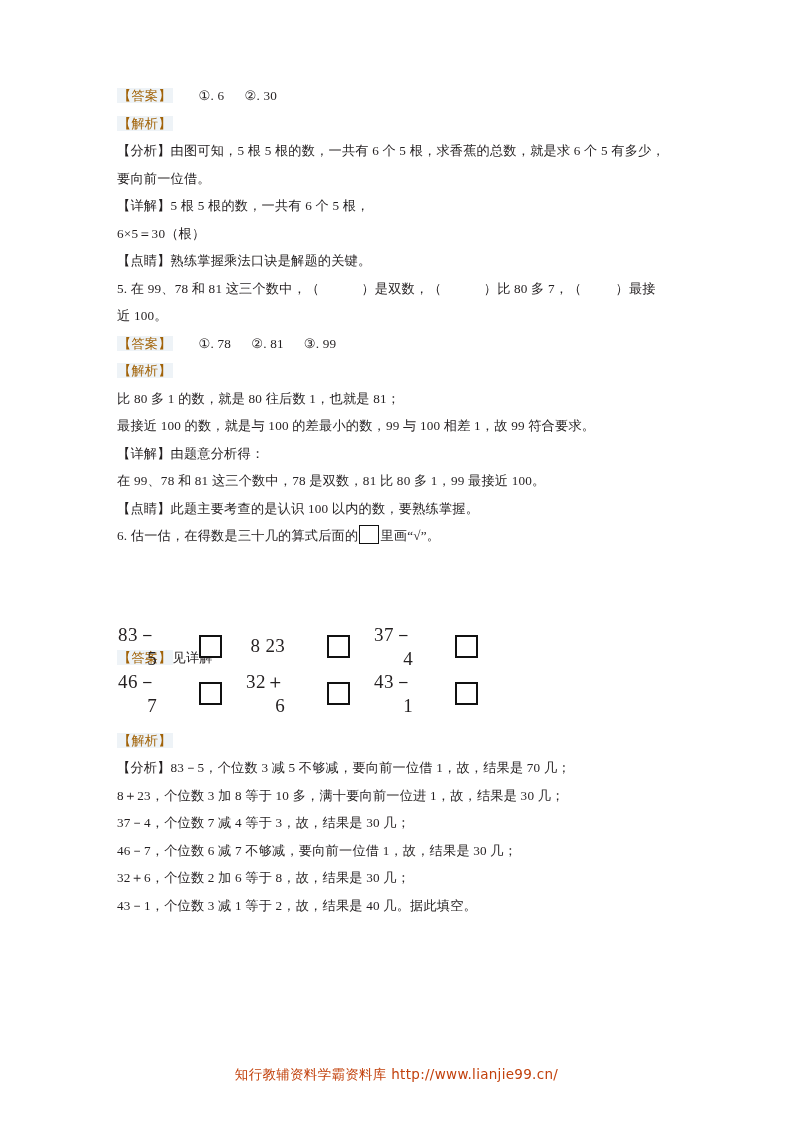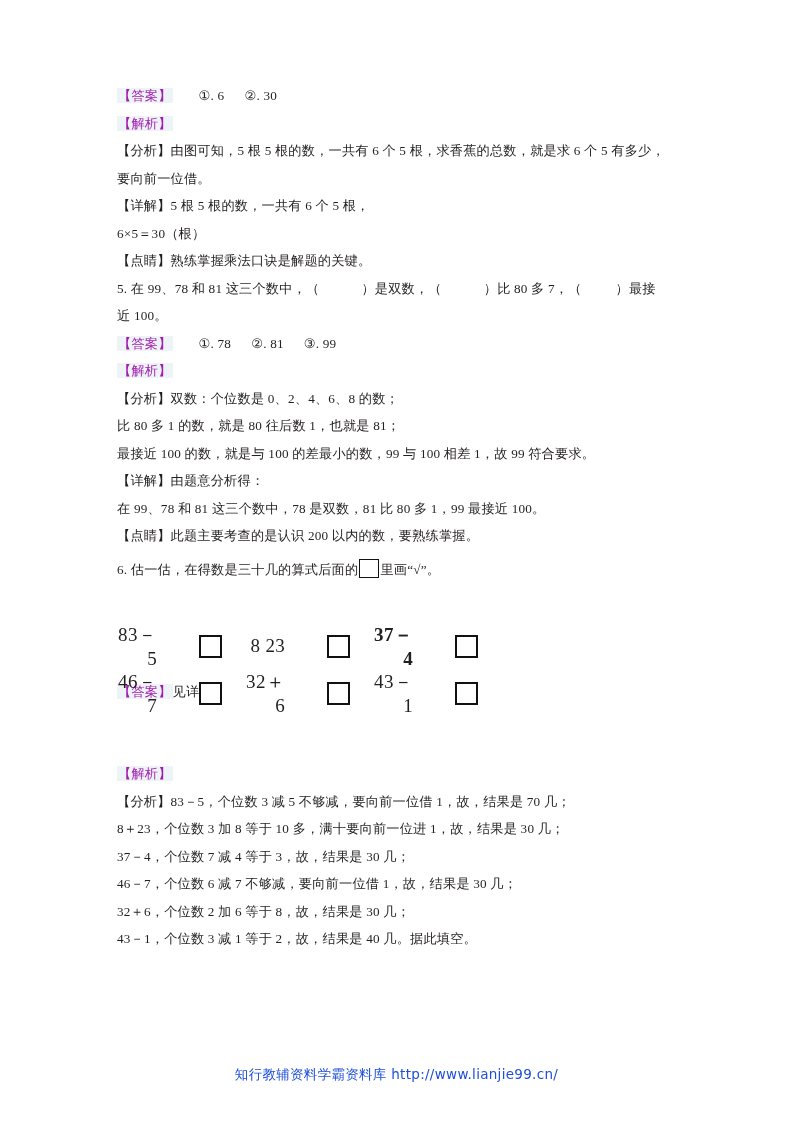--- a/index.html
+++ b/index.html
@@ -28,21 +28,21 @@
     top: 82px;
     width: 570px;
   }
   .line {
     font-size: 13.2px;
     line-height: 27.5px;
     white-space: nowrap;
     letter-spacing: 0.2px;
   }
   .tag {
-    color: #a21caf;
+    color: #a16207;
     background: #eef3f7;
     padding: 0 1px;
   }
   .ans-spacer { display: inline-block; width: 26px; }
   .ans-gap { display: inline-block; width: 20px; }
   .paren-blank { display: inline-block; width: 42px; }
   .paren-blank-sm { display: inline-block; width: 34px; }
 
   
   .eqgrid {
@@ -87,21 +87,21 @@
     margin: 0 1px;
     box-sizing: border-box;
   }
   .footer {
     position: absolute;
     left: 0;
     top: 1066px;
     width: 793px;
     text-align: center;
     font-size: 13.5px;
-    color: #1d4ed8;
+    color: #c2410c;
     font-family: "DejaVu Sans", "Liberation Sans", sans-serif;
     letter-spacing: 0.3px;
   }
   .num { font-family: "Liberation Serif", serif; }
   .blank-line { height: 27.5px; }
 </style>
 </head>
 <body>
 
 <div class="page">
@@ -146,45 +146,42 @@
     </div>
 
     <div class="line">
       <span class="tag">【答案】</span><span class="ans-spacer"></span><span class="num">①. 78</span><span class="ans-gap"></span><span class="num">②. 81</span><span class="ans-gap"></span><span class="num">③. 99</span>
     </div>
 
     <div class="line">
       <span class="tag">【解析】</span>
     </div>
 
-    <div class="line">
-      <span>【分析】</span><span>双数：个位数是 0、2、4、6、8 的数；</span>
-    </div>
 
     <div class="line">
       <span>比 80 多 1 的数，就是 80 往后数 1，也就是 81；</span>
     </div>
 
     <div class="line">
       <span>最接近 100 的数，就是与 100 的差最小的数，99 与 100 相差 1，故 99 符合要求。</span>
     </div>
 
     <div class="line">
       <span>【详解】</span><span>由题意分析得：</span>
     </div>
 
     <div class="line">
       <span>在 99、78 和 81 这三个数中，78 是双数，81 比 80 多 1，99 最接近 100。</span>
     </div>
 
     <div class="line">
-      <span>【点睛】</span><span>此题主要考查的是认识 200 以内的数，要熟练掌握。</span>
-    </div>
-
-    <div class="line" style="margin-top:6px;">
+      <span>【点睛】</span><span>此题主要考查的是认识 100 以内的数，要熟练掌握。</span>
+    </div>
+
+    <div class="line" style="margin-top:0;">
       <span class="num">6.</span>&nbsp;<span>估一估，在得数是三十几的算式后面的</span><span class="inline-box"></span><span>里画“√”。</span>
     </div>
 
     <div class="blank-line"></div>
     <div class="blank-line"></div>
     <div class="blank-line"></div>
     <div class="blank-line" style="height:12px;"></div>
 
     <div class="line">
       <span class="tag">【答案】</span><span>见详解</span>
@@ -221,21 +218,21 @@
   <div class="eqgrid">
     <div class="eqrow">
       <div class="eqcell" style="width:128px;">
         <span class="expr" style="width:40px;">83－5</span>
         <span class="tickbox"></span>
       </div>
       <div class="eqcell" style="width:128px;">
         <span class="expr" style="width:40px;">8  23</span>
         <span class="tickbox"></span>
       </div>
-      <div class="eqcell" style="width:124px;font-weight:bold;">
+      <div class="eqcell" style="width:124px;">
         <span class="expr" style="width:40px;">37－4</span>
         <span class="tickbox"></span>
       </div>
     </div>
     <div class="eqrow" style="margin-top:9px;">
       <div class="eqcell" style="width:128px;">
         <span class="expr" style="width:40px;">46－7</span>
         <span class="tickbox"></span>
       </div>
       <div class="eqcell" style="width:128px;">

